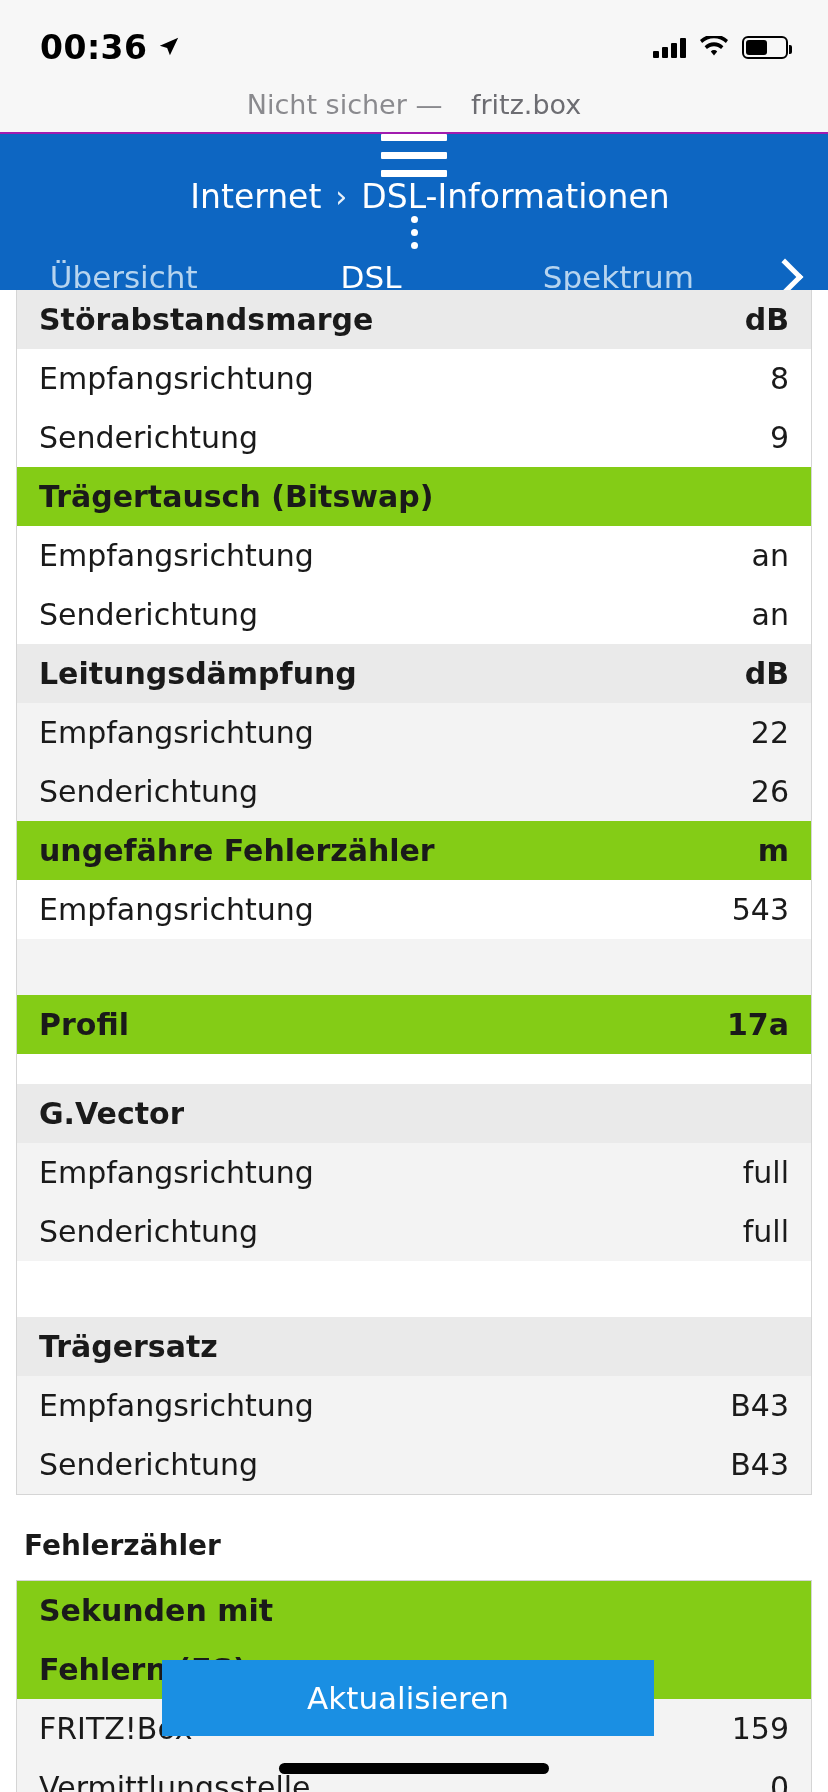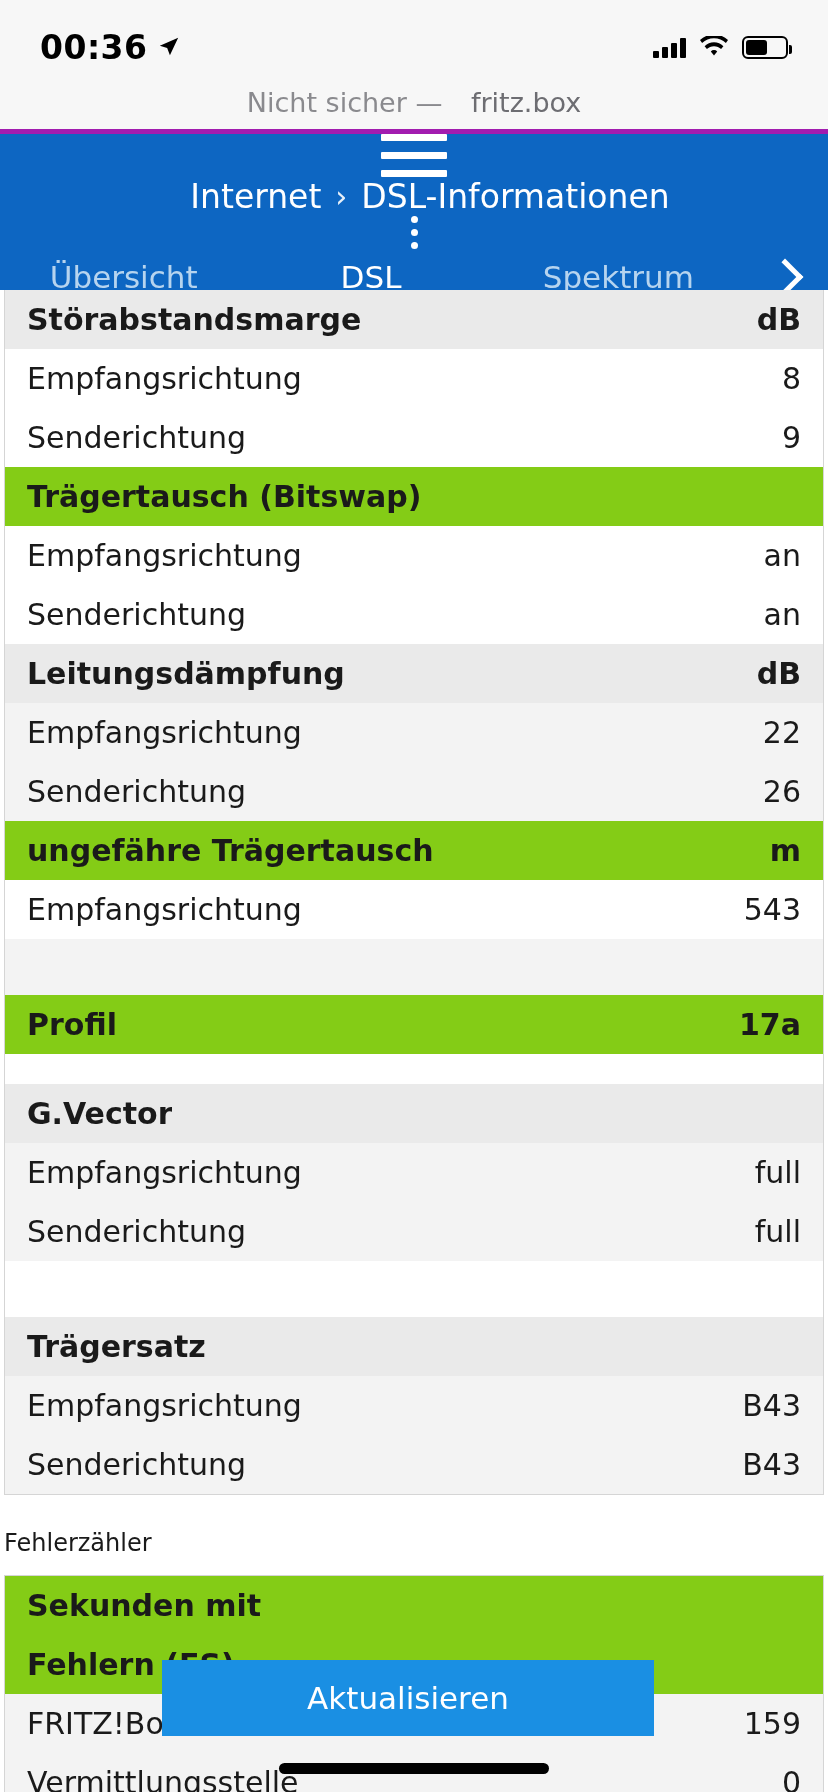--- a/index.html
+++ b/index.html
@@ -40,21 +40,21 @@
     content:""; position:absolute; right:-6px; top:7px;
     width:3px; height:9px; background:#000; border-radius:0 2px 2px 0;
   }
   .battery .lvl { height: 100%; background:#000; border-radius:3px; width:55%; }
 
   
   .urlbar {
     height: 58px; background: #f7f7f7;
     display: flex; align-items: center; justify-content: center;
     font-size: 27px; color: #8a8a8e;
-    border-bottom: 5px solid #a21caf;
+    border-bottom: 2px solid #a21caf;
   }
   .urlbar .host { color: #6d6d72; margin-left: 20px; }
 
   
   .appheader { background: #0d66c2; padding: 0; }
   .appheader-top {
     height: 100px; display: flex; align-items: center;
     padding: 0 34px;
     flex-direction: column;
   }
@@ -88,41 +88,41 @@
     width: 86px; display:flex; align-items:center; justify-content:center;
     color:#fff;
   }
   .chev { width: 26px; height: 26px; border-right: 5px solid #fff; border-top: 5px solid #fff;
           transform: rotate(45deg); }
 
   
   .content { position:absolute; top: 290px; left:0; right:0; bottom:0; overflow:hidden; background:#fff; }
 
   .table {
-    margin: 0 4px; border: 1px solid #d5d5d5; border-top: none;
+    margin: 0 16px; border: 1px solid #d5d5d5; border-top: none;
     background:#fff;
   }
   .row {
     display:flex; align-items:center; justify-content:space-between;
     padding: 0 22px; height: 59px;
     font-size: 30px; color: #1a1a1a;
   }
   .row.alt { background: #f3f3f3; }
   .row.hdr { font-weight: 700; background: #eaeaea; }
   .row.hdr.white { background: #84cc16; }
   .row .label { white-space: nowrap; overflow: hidden; }
   .row .value { font-weight: 400; }
   .row.hdr .value { font-weight: 700; }
   .spacer { height: 56px; }
   .spacer.alt { background: #f3f3f3; }
   .spacer.half { height: 30px; }
 
   .section-title {
-    font-size: 24px; font-weight: 400; color: #1a1a1a;
-    padding: 34px 16px 18px 4px;
+    font-size: 28px; font-weight: 700; color: #1a1a1a;
+    padding: 34px 16px 18px 24px;
   }
 
   
   .bottom-cta {
     position: absolute; left: 0; right: 12px; bottom: 56px;
     display: flex; justify-content: center; pointer-events: none;
   }
   .cta {
     pointer-events: auto;
     width: 492px; height: 76px; background: #1a8fe3; color: #fff;
@@ -238,21 +238,21 @@
       <div class="row alt">
         <span class="label">Empfangsrichtung</span>
         <span class="value">22</span>
       </div>
       <div class="row alt">
         <span class="label">Senderichtung</span>
         <span class="value">26</span>
       </div>
 
       <div class="row hdr white">
-        <span class="label">ungefähre Trägertausch</span>
+        <span class="label">ungefähre Fehlerzähler</span>
         <span class="value">m</span>
       </div>
       <div class="row">
         <span class="label">Empfangsrichtung</span>
         <span class="value">543</span>
       </div>
 
       <div class="spacer alt"></div>
 
       <div class="row hdr white">

